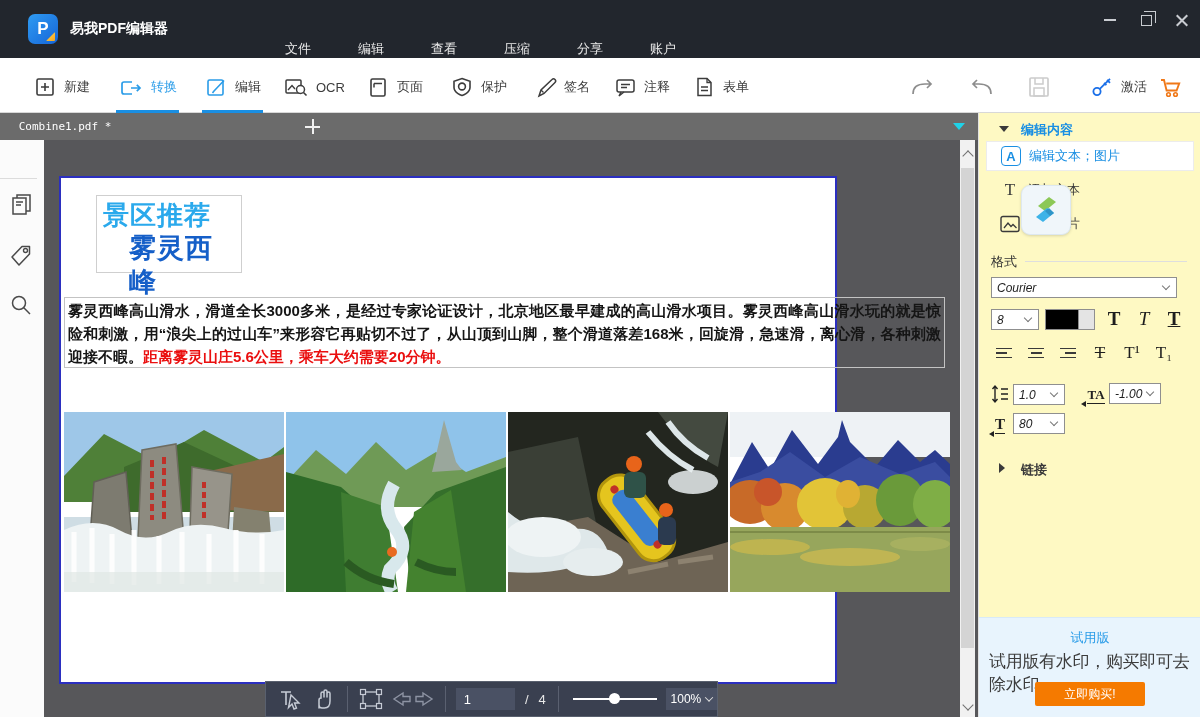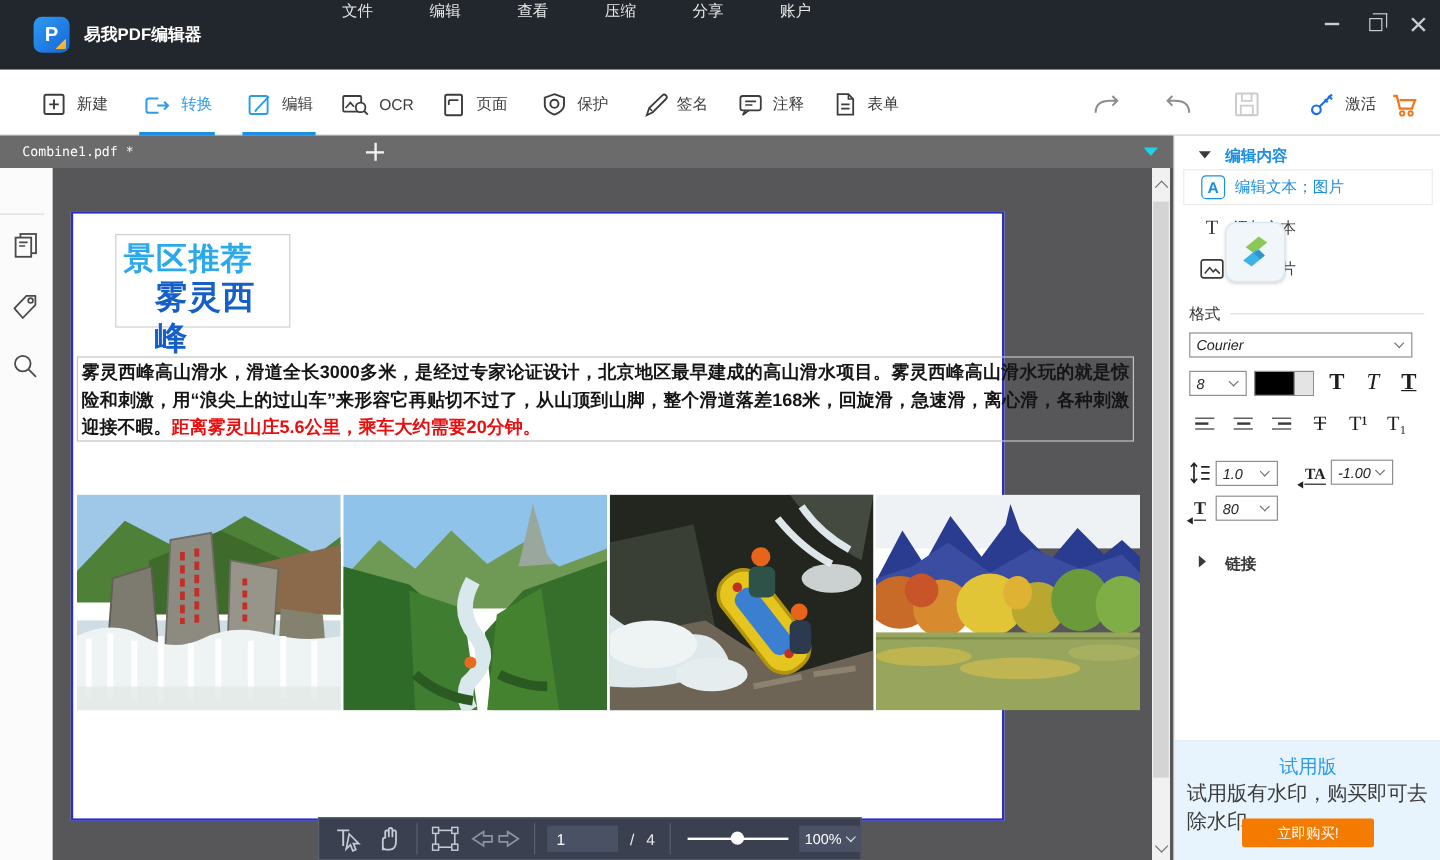--- a/index.html
+++ b/index.html
@@ -8,21 +8,21 @@
 
   
   .titlebar { position:absolute; left:0; top:0; width:1200px; height:58px; background:#22262d; }
   .logo { position:absolute; left:28px; top:14px; width:30px; height:30px; border-radius:7px;
           background:linear-gradient(135deg,#2f9bf2,#1565d8); color:#fff; font-weight:bold; font-size:17px;
           display:flex; align-items:center; justify-content:center; }
   .logo::after { content:""; position:absolute; right:3px; bottom:3px; width:9px; height:9px;
           background:linear-gradient(135deg,#ffd24a,#f5a623); clip-path:polygon(0 100%,100% 0,100% 100%); border-radius:1px; }
   .appname { position:absolute; left:70px; top:0; height:58px; display:flex; align-items:center;
           color:#fff; font-size:14px; font-weight:bold; }
-  .menus { position:absolute; left:285px; top:0; height:58px; display:flex; align-items:flex-start; }
+  .menus { position:absolute; left:285px; top:0; height:58px; display:flex; align-items:flex-end; }
   .menu-item { color:#e8e8e8; font-size:13px; margin-right:47px; cursor:default; }
   .winctl { position:absolute; top:0; right:0; height:40px; display:flex; align-items:center; }
   .wbtn { width:36px; height:32px; display:flex; align-items:center; justify-content:center; }
   .ic-min { width:12px; height:0; border-bottom:2px solid #c9ccd1; }
   .ic-max { position:relative; width:11px; height:11px; border:1.5px solid #c9ccd1; }
   .ic-max::before { content:""; position:absolute; left:2px; top:-5px; width:11px; height:11px; border:1.5px solid #c9ccd1; border-left:none; border-bottom:none; }
   .ic-close { position:relative; width:14px; height:14px; }
   .ic-close::before,.ic-close::after { content:""; position:absolute; left:6px; top:0; width:2px; height:15px; background:#c9ccd1; }
   .ic-close::before { transform:rotate(45deg); } .ic-close::after { transform:rotate(-45deg); }
 
@@ -83,21 +83,21 @@
   .chev-w { width:6px; height:6px; border-right:1.5px solid #dedede; border-bottom:1.5px solid #dedede; transform:rotate(45deg) translate(-1px,-1px); }
 
   
   .vscroll { position:absolute; right:3px; top:0; width:15px; height:577px; background:#f1f1f1; }
   .vs-arrow { position:absolute; left:3.5px; width:8px; height:8px; border-right:1.6px solid #707070; border-bottom:1.6px solid #707070; }
   .vs-up { top:12px; transform:rotate(-135deg); }
   .vs-down { bottom:8px; transform:rotate(45deg); }
   .vs-thumb { position:absolute; left:1px; top:28px; width:13px; height:480px; background:#d4d4d4; }
 
   
-  .rpanel { position:absolute; left:978px; top:113px; width:222px; height:604px; background:#ffffff; border-left:1px solid #e2e2e2; }
+  .rpanel { position:absolute; left:978px; top:113px; width:222px; height:604px; background:#fef9c3; border-left:1px solid #e2e2e2; }
   .rp-header { position:absolute; left:0; top:8px; width:100%; height:18px; }
   .tri-down { position:absolute; left:20px; top:5px; width:0; height:0; border-left:5px solid transparent; border-right:5px solid transparent; border-top:6px solid #3a3a3a; }
   .tri-right { position:absolute; left:20px; top:2px; width:0; height:0; border-top:5px solid transparent; border-bottom:5px solid transparent; border-left:6px solid #3a3a3a; }
   .rp-header .lbl { position:absolute; left:42px; top:0; font-size:13px; font-weight:bold; color:#1a8fe3; }
   .rp-row { position:absolute; left:7px; width:208px; height:30px; display:flex; align-items:center; }
   .rp-row.sel { background:#ffffff; border:1px solid #ececec; }
   .rp-row .ric { margin-left:13px; width:22px; display:flex; justify-content:center; }
   .rp-row .rtx { margin-left:7px; font-size:13px; color:#3a3a3a; }
   .rp-row.sel .rtx { color:#1a8fe3; }
   .a-badge { width:20px; height:20px; border:1.5px solid #1a8fe3; border-radius:4px; color:#1a8fe3;
@@ -122,21 +122,21 @@
   .al-btn.serif { font-family:"Liberation Serif","DejaVu Serif",serif; font-size:17px; color:#1d1d1d; }
   .bars { display:flex; flex-direction:column; gap:3px; width:16px; }
   .bars i { display:block; height:1.6px; background:#3a3a3a; }
   .sp-row { position:absolute; display:flex; align-items:flex-end; }
   .sp-ic { width:22px; display:flex; justify-content:center; margin-right:2px; }
   .sp-fld { width:52px; }
   .ta-glyph { font-family:"Liberation Serif","DejaVu Serif",serif; font-size:13px; font-weight:bold; color:#222; border-bottom:1.5px solid #222; position:relative; }
   .ta-glyph::after { content:""; position:absolute; left:-6px; bottom:-4px; width:0; height:0; border-top:3px solid transparent; border-bottom:3px solid transparent; border-right:5px solid #222; }
   .rp-link-lbl { position:absolute; left:42px; top:0; font-size:13px; font-weight:bold; color:#3a3a3a; }
   .trial { position:absolute; left:0; top:504px; width:222px; height:100px; background:#e8f4fd; border-top:1px solid #d8eaf8; }
-  .trial-badge { position:absolute; left:0; top:11px; width:100%; text-align:center; color:#2a9ce8; font-size:16px; }
+  .trial-badge { position:absolute; left:0; top:11px; width:100%; text-align:center; color:#2a9ce8; font-size:13px; }
   .trial-msg { position:absolute; left:10px; top:32px; width:202px; color:#3c3c3c; font-size:17px; letter-spacing:-0.3px; }
   .buy-btn { position:absolute; left:56px; top:64px; width:110px; height:24px; background:#f57a00; color:#fff;
              font-size:12px; display:flex; align-items:center; justify-content:center; border-radius:2px; }
 </style>
 </head>
 <body>
 
 <div class="app">
 
   <div class="titlebar">

